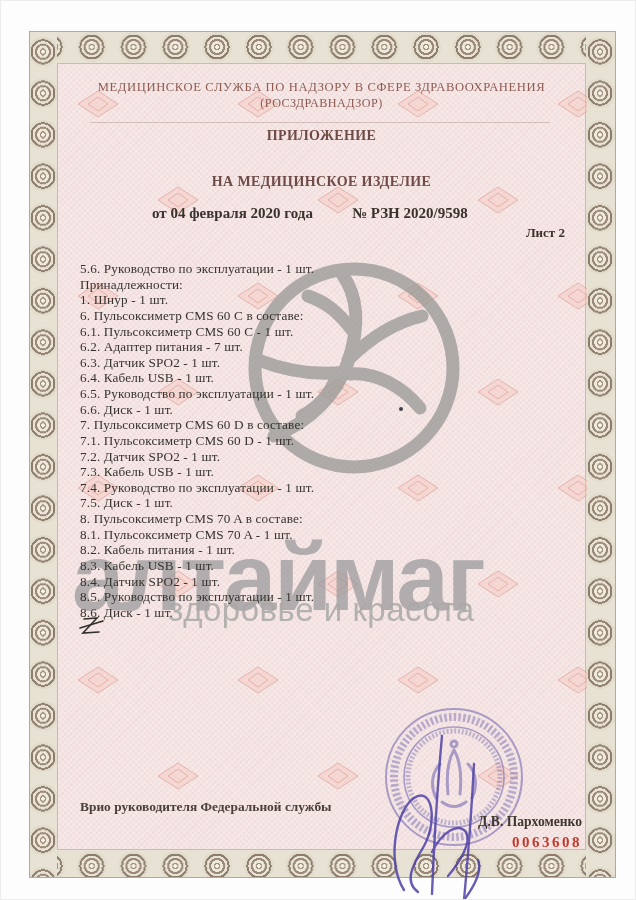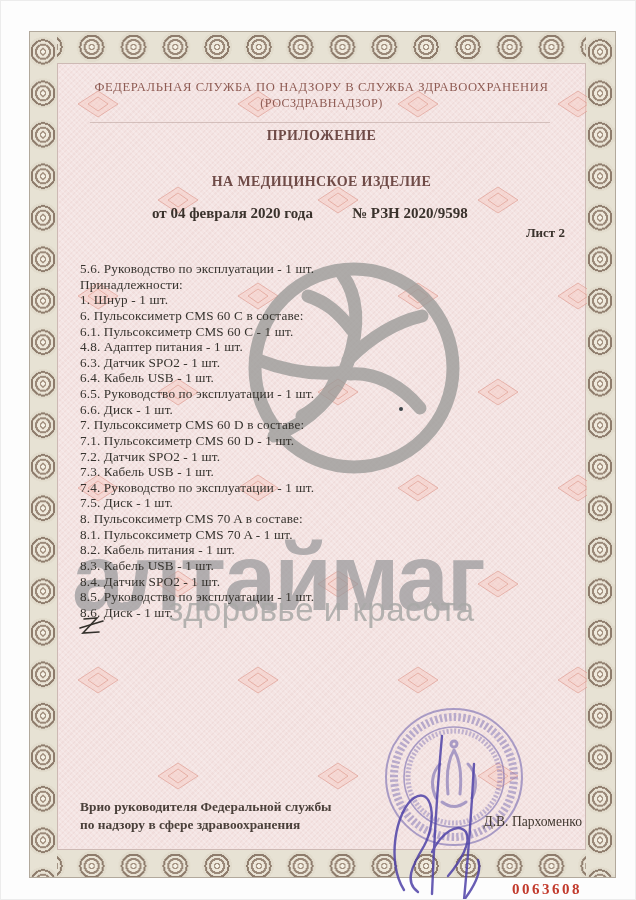--- a/index.html
+++ b/index.html
@@ -63,23 +63,23 @@
     font-size:14px;letter-spacing:.4px;color:var(--title-maroon);}
   .title-1{top:64px;} .title-2{top:87px;} .title-3{top:110px;}
   .date-label{left:94px;top:141px;font-size:15px;font-weight:bold;}
   .number-label{left:294px;top:141px;font-size:15px;font-weight:bold;}
   .sheet-label{left:0;top:161px;width:507px;text-align:right;font-size:13px;font-weight:bold;}
   .list{position:absolute;left:22px;top:197px;width:480px;
     font-size:13.2px;line-height:15.62px;color:#36332e;letter-spacing:.15px;}
   .footer-title{left:22px;font-size:13.4px;font-weight:bold;color:#4a403a;}
   .footer-title-1{top:735px;} .footer-title-2{top:753px;}
   .signer-name{left:0;top:750px;width:524px;text-align:right;
-    font-size:13.6px;font-weight:normal;color:#40372f;}
+    font-size:13.6px;font-weight:bold;color:#40372f;}
   .form-number{left:0;top:770px;width:524px;text-align:right;font-size:15px;
-    font-weight:bold;letter-spacing:2.5px;color:var(--accent-red);margin-top:47px;}
+    font-weight:bold;letter-spacing:2.5px;color:var(--accent-red);}
   
   .wm-brand{position:absolute;left:14px;top:460px;
     font-family:"Liberation Sans", sans-serif;font-weight:bold;
     font-size:94px;letter-spacing:-2px;color:#98989b;opacity:.72;}
   .wm-tagline{position:absolute;left:0;top:527px;width:100%;text-align:center;
     font-family:"Liberation Sans", sans-serif;font-size:33px;
     letter-spacing:.5px;color:#a9a9a7;opacity:.85;}
   svg{position:absolute;left:0;top:0;overflow:visible;}
 </style>
 </head>
@@ -114,38 +114,38 @@
       <path d="M216 372 C252 358 278 332 290 298 C302 262 300 232 284 210"></path>
       <path d="M290 296 C314 272 338 258 364 252"></path>
       <path d="M292 310 C318 308 344 322 362 344"></path>
       <path d="M244 352 C262 342 272 330 278 314"></path>
       <path d="M294 266 C280 248 268 238 250 232"></path>
       <path d="M200 296 C226 306 258 312 288 308"></path>
     </svg>
     <div class="wm-brand">алтаймаг</div>
     <div class="wm-tagline">здоровье и красота</div>
 
-    <div class="t header-line1">ФЕДЕРАЛЬНАЯ СЛУЖБА ПО НАДЗОРУ В СЛУЖБА ЗДРАВООХРАНЕНИЯ</div>
+    <div class="t header-line1">МЕДИЦИНСКОЕ СЛУЖБА ПО НАДЗОРУ В СФЕРЕ ЗДРАВООХРАНЕНИЯ</div>
     <div class="t header-line2">(РОСЗДРАВНАДЗОР)</div>
     <div class="separator"></div>
 
     <div class="t title title-1">ПРИЛОЖЕНИЕ</div>
     <div class="t title title-3">НА МЕДИЦИНСКОЕ ИЗДЕЛИЕ</div>
 
     <div class="t date-label">от  04 февраля 2020 года</div>
     <div class="t number-label">№  РЗН 2020/9598</div>
     <div class="t sheet-label">Лист  2</div>
 
     <div class="list">
         <div>5.6. Руководство по эксплуатации - 1 шт.</div>
         <div>Принадлежности:</div>
         <div>1. Шнур - 1 шт.</div>
         <div>6. Пульсоксиметр CMS 60 C в составе:</div>
         <div>6.1. Пульсоксиметр CMS 60 C - 1 шт.</div>
-        <div>4.8. Адаптер питания - 1 шт.</div>
+        <div>6.2. Адаптер питания - 7 шт.</div>
         <div>6.3. Датчик SPO2 - 1 шт.</div>
         <div>6.4. Кабель USB - 1 шт.</div>
         <div>6.5. Руководство по эксплуатации - 1 шт.</div>
         <div>6.6. Диск - 1 шт.</div>
         <div>7. Пульсоксиметр CMS 60 D в составе:</div>
         <div>7.1. Пульсоксиметр CMS 60 D - 1 шт.</div>
         <div>7.2. Датчик SPO2 - 1 шт.</div>
         <div>7.3. Кабель USB - 1 шт.</div>
         <div>7.4. Руководство по эксплуатации - 1 шт.</div>
         <div>7.5. Диск - 1 шт.</div>
@@ -183,17 +183,16 @@
 
     <svg width="200" height="200" style="left:320px;top:630px;" fill="none" stroke="#4f42a8" stroke-width="2.4" stroke-linecap="round" opacity="0.85">
       <path d="M26 196 C8 168 18 116 36 104 C54 92 60 126 46 152 C34 172 26 188 40 198"></path>
       <path d="M64 42 C60 86 56 150 54 200"></path>
       <path d="M54 158 C64 138 80 128 88 138 C94 148 82 168 70 182"></path>
       <path d="M96 70 C94 108 90 164 86 206"></path>
       <path d="M86 206 C98 190 104 176 100 166"></path>
     </svg>
 
     <div class="t footer-title footer-title-1">Врио руководителя Федеральной службы</div>
-    <div class="t footer-title footer-title-2">по надзору в сфере здравоохранения</div>
     <div class="t signer-name">Д.В. Пархоменко</div>
     <div class="t form-number">0063608</div>
   </div>
 </div>
 
 </body></html>

